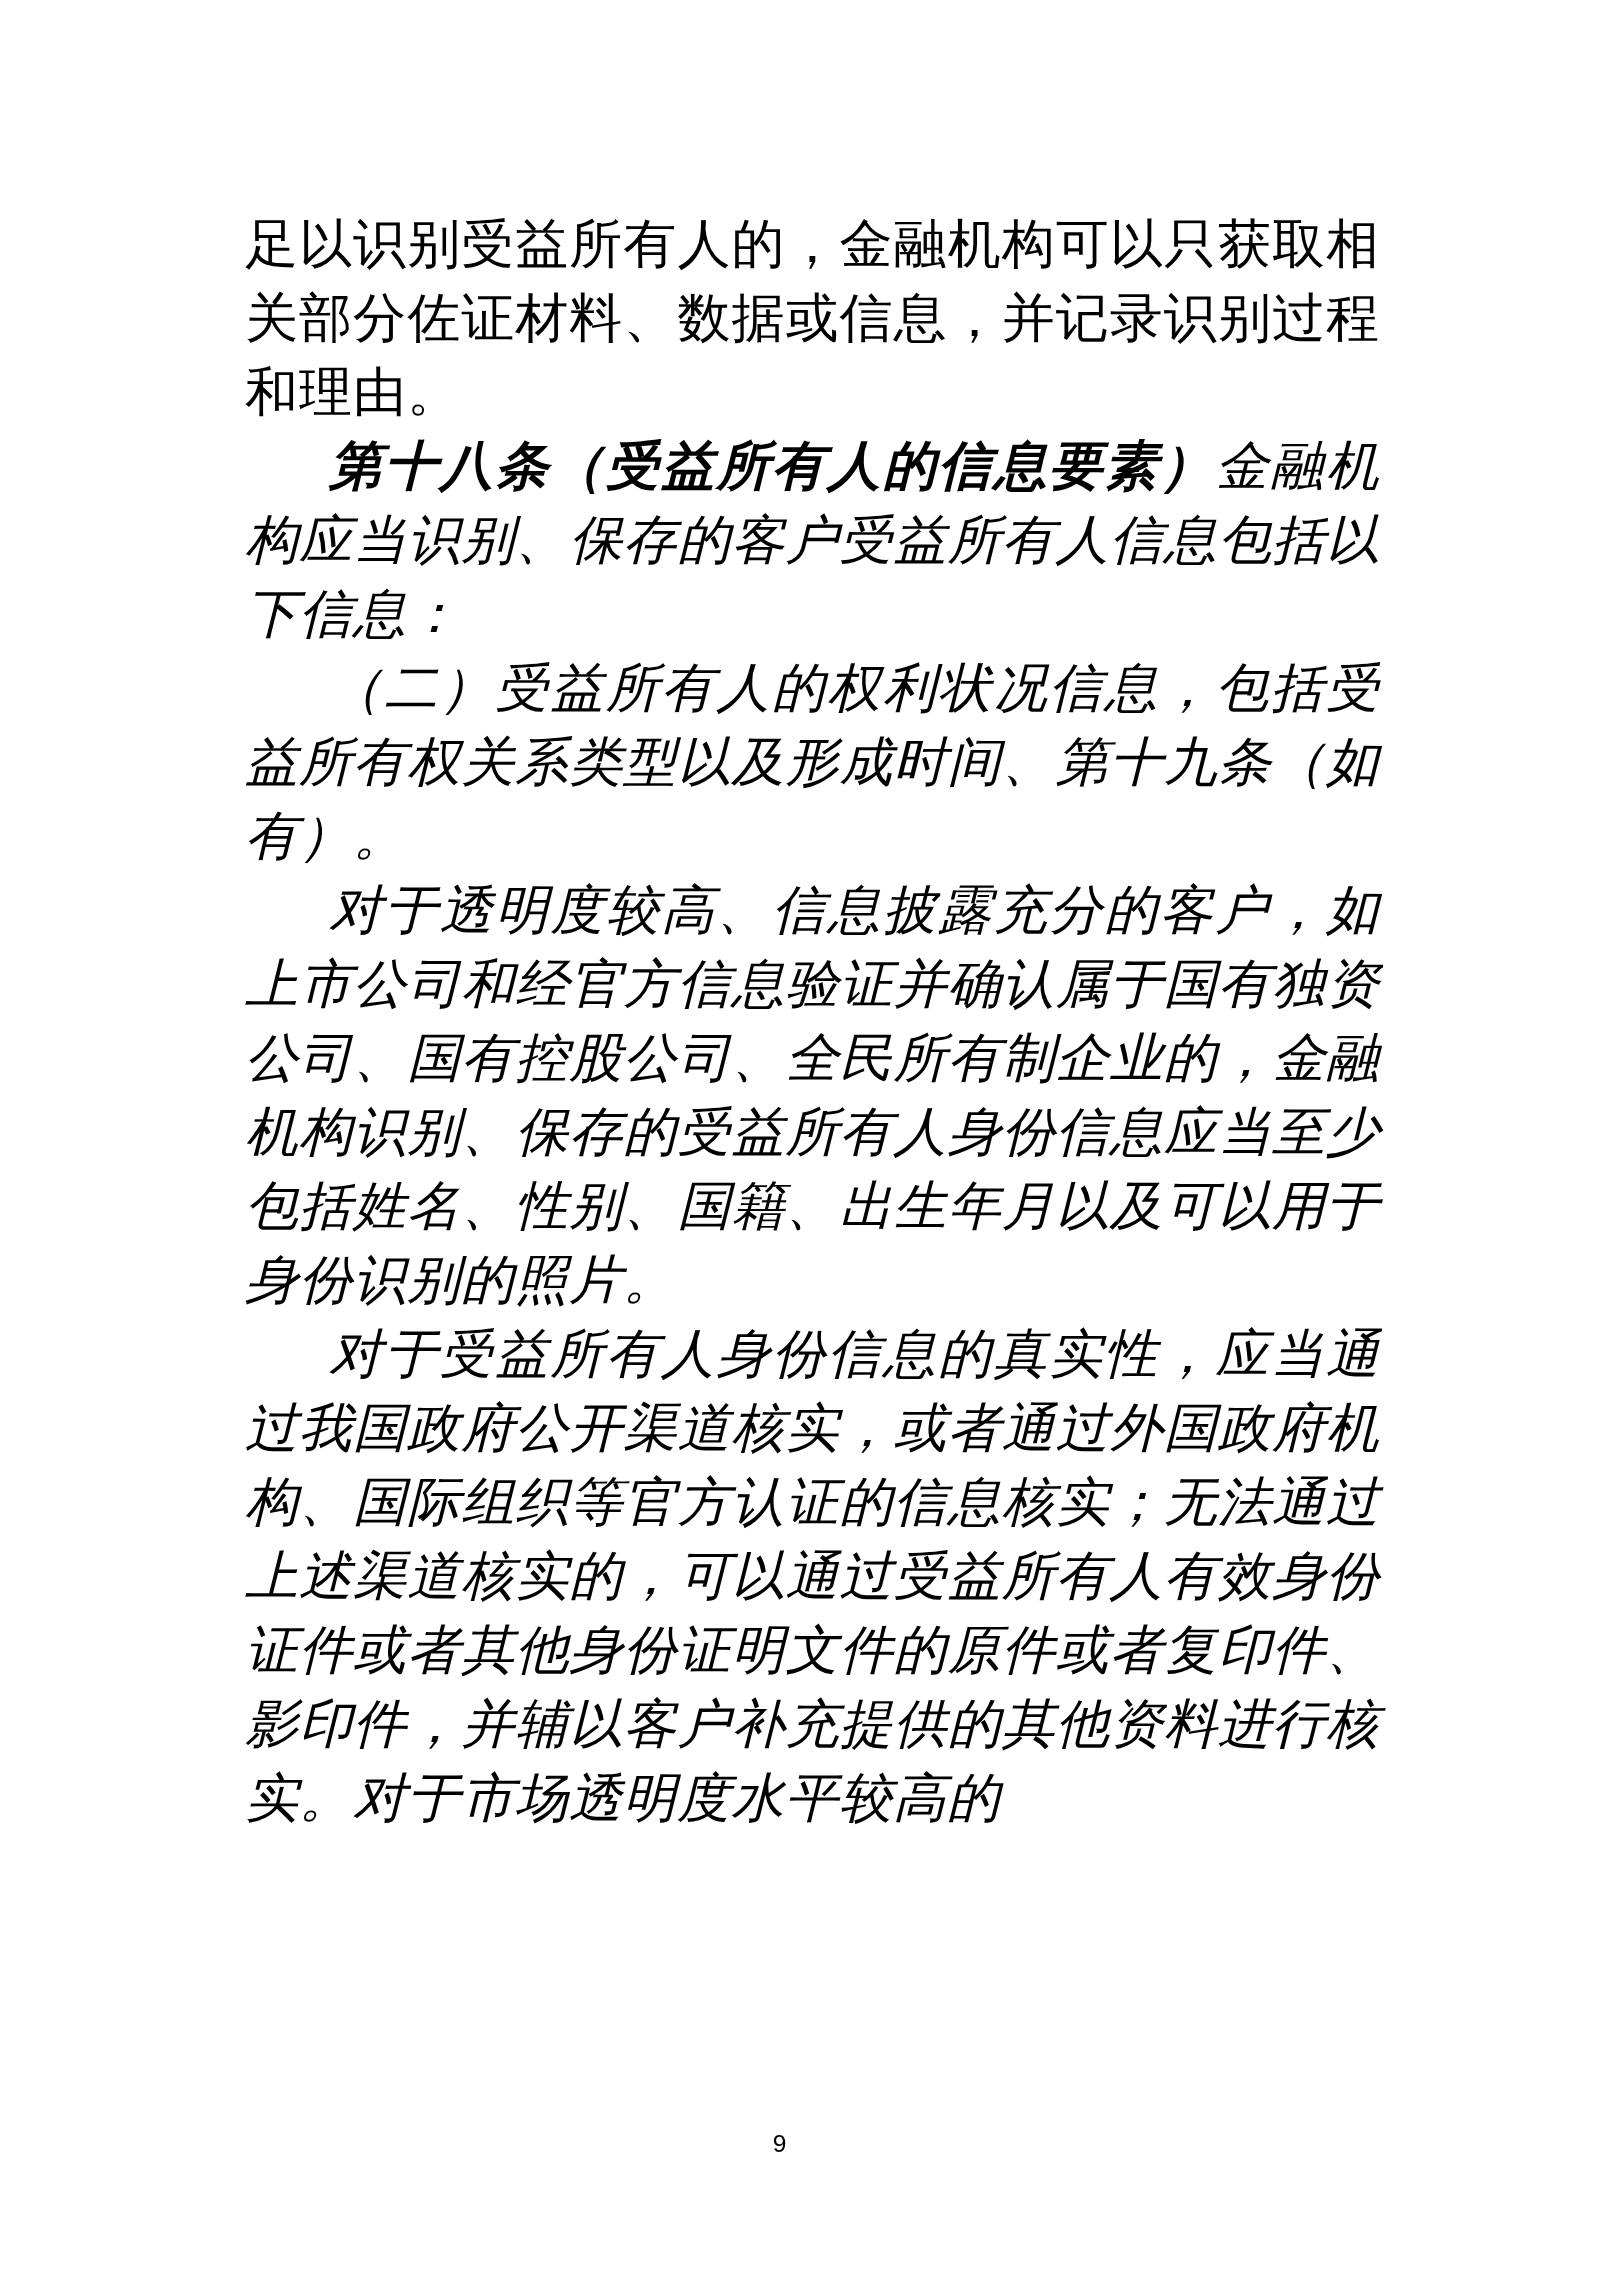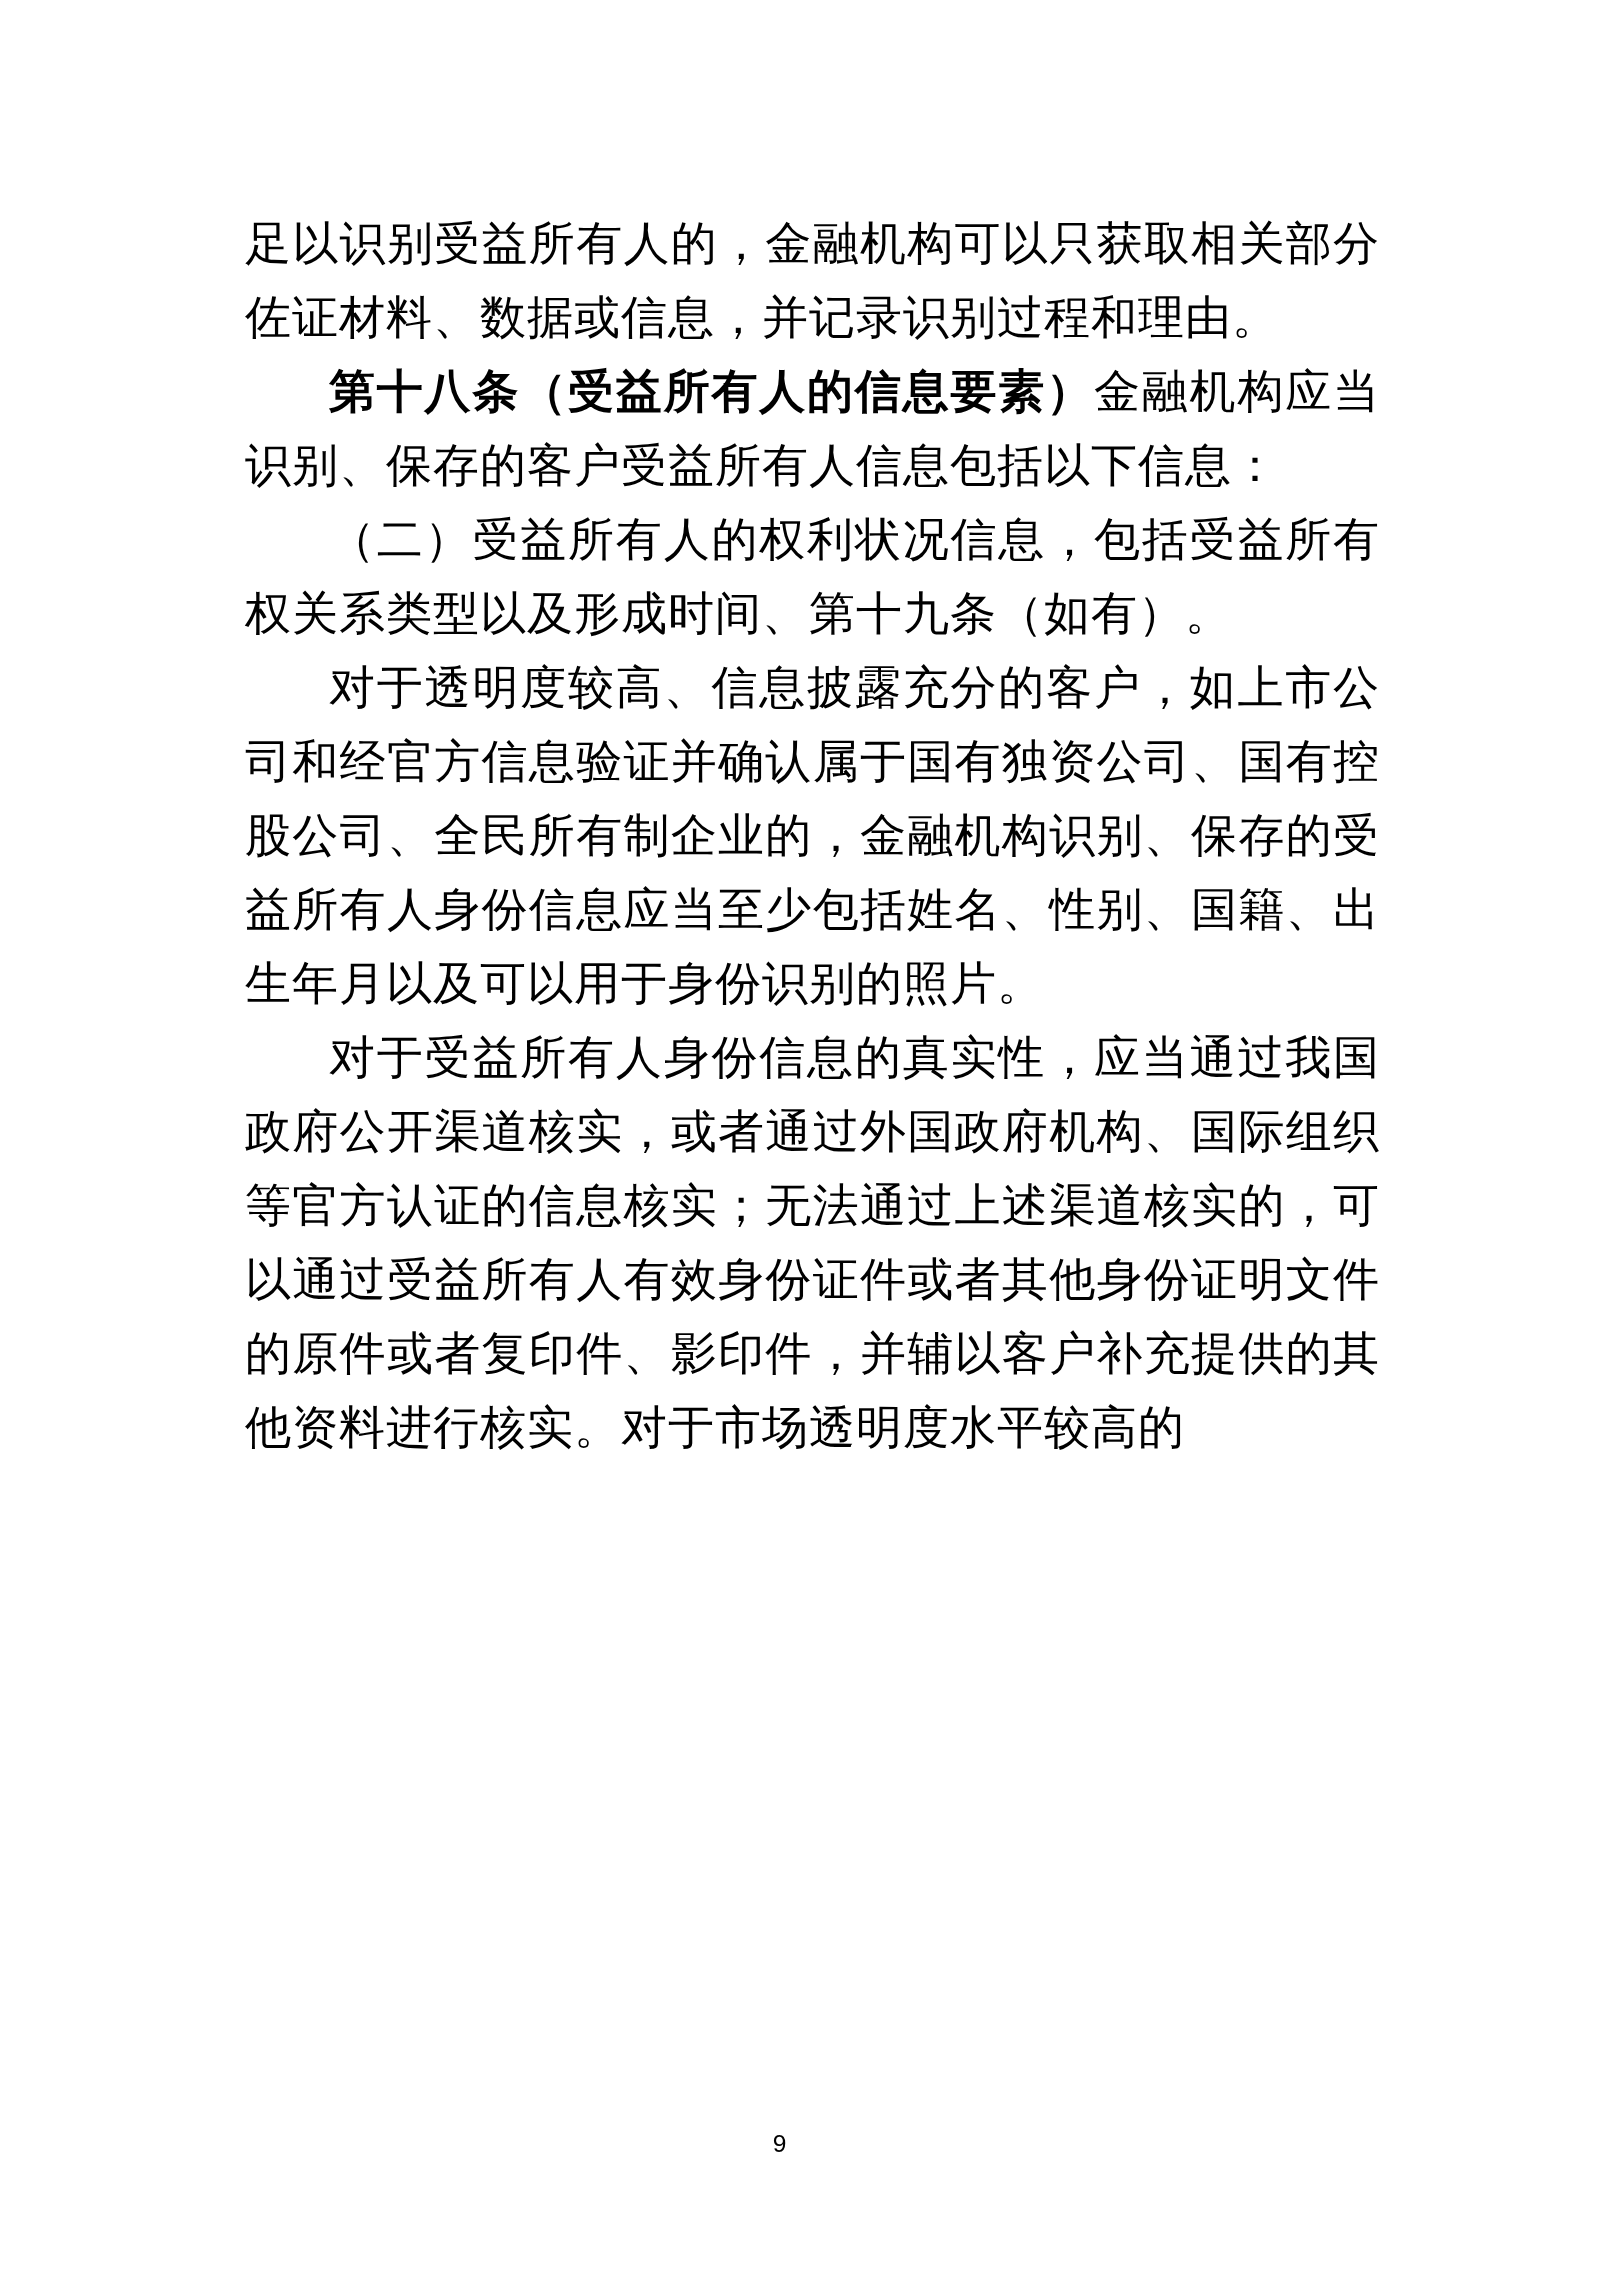--- a/index.html
+++ b/index.html
@@ -17,29 +17,30 @@
     overflow: hidden;
   }
   .content {
     position: absolute;
     left: 245px;
     top: 207px;
     width: 1135px;
   }
   .para {
     margin: 0;
-    font-size: 46px;
+    font-size: 53px;
     line-height: 74px;
     letter-spacing: 1px;
     text-align: justify;
     text-justify: inter-character;
     word-break: break-all;
   }
   .para.indent {
     text-indent: 84px;
+    font-style: italic;
   }
   .article-head {
     font-weight: bold;
   }
   .page-number {
     position: absolute;
     left: 0;
     top: 2128px;
     width: 1559px; 
     text-align: center;

